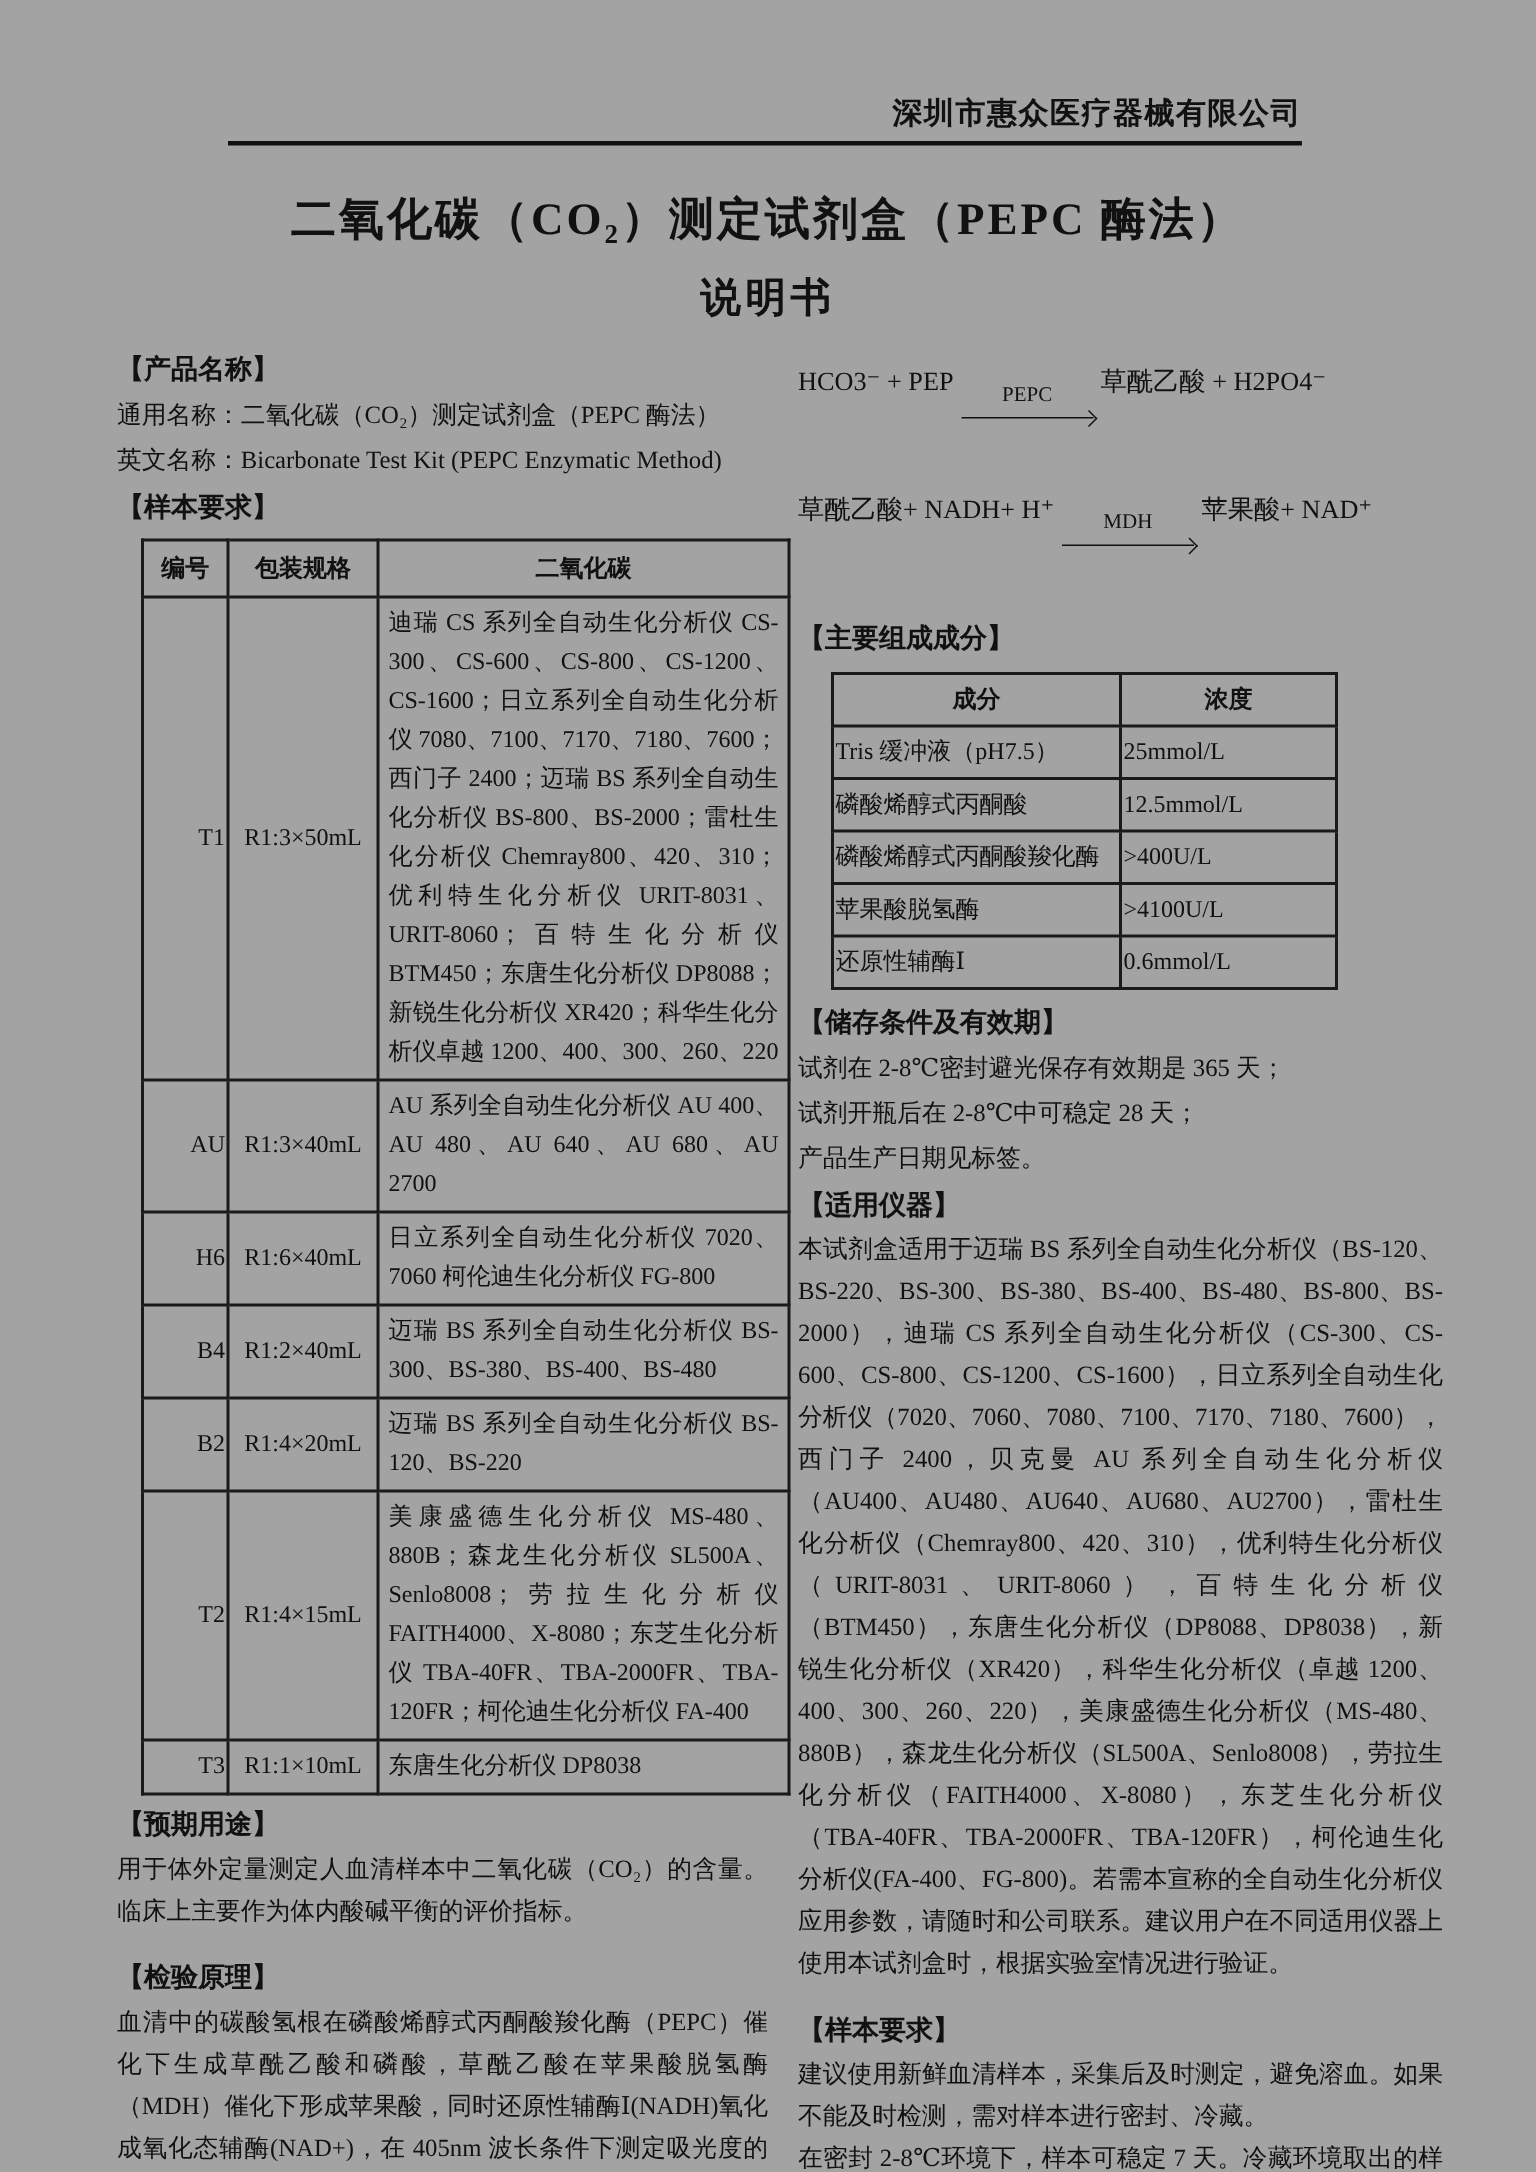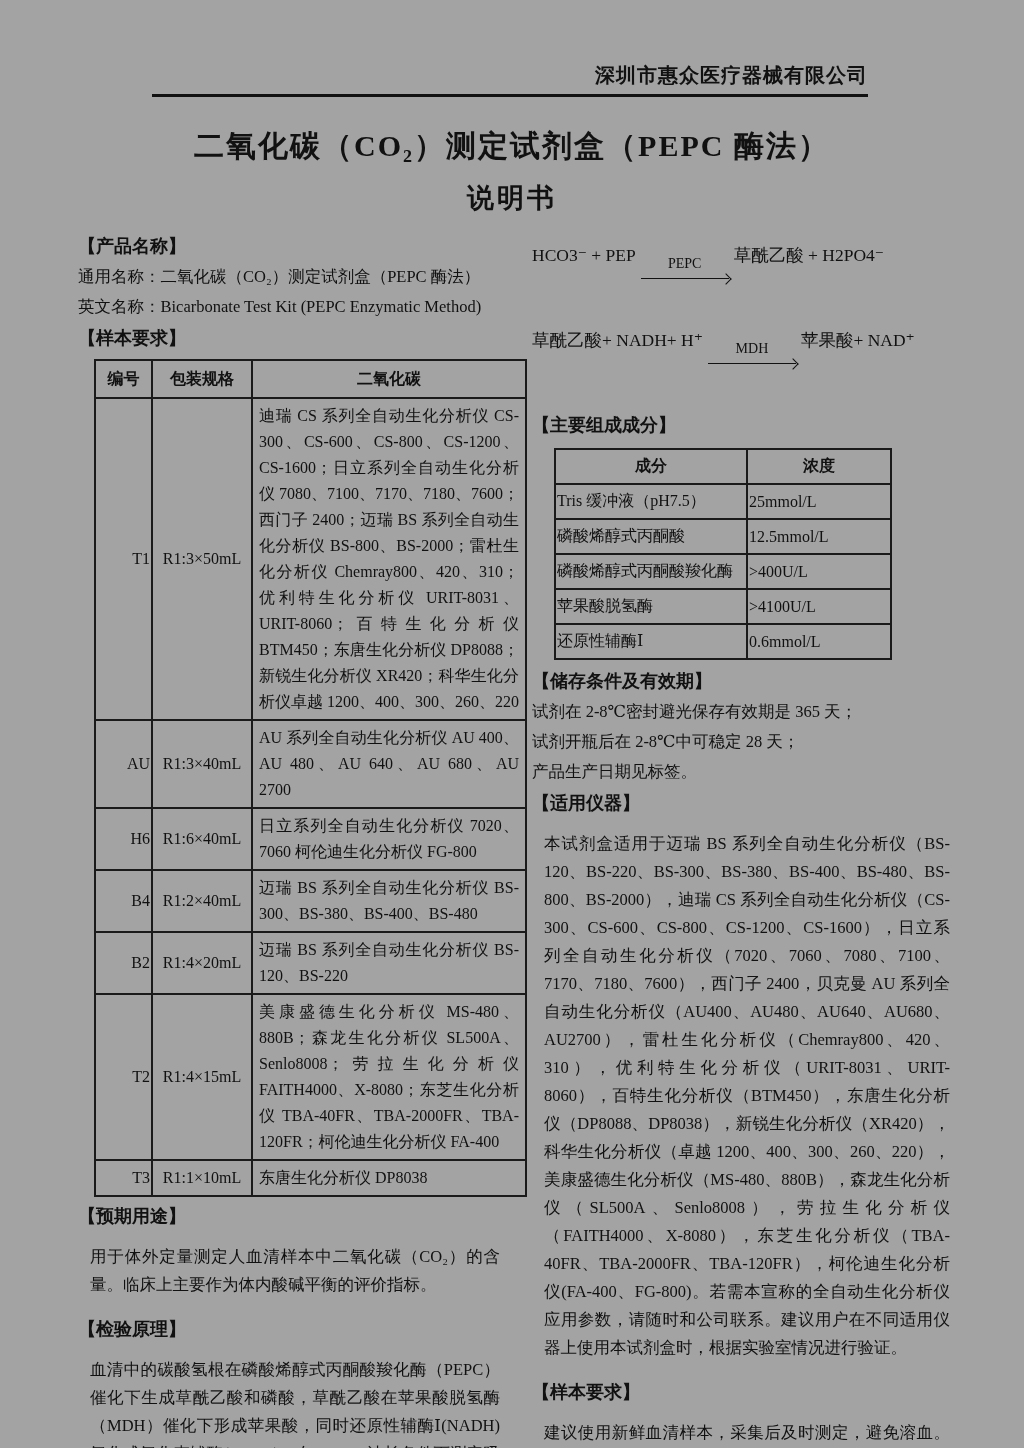--- a/index.html
+++ b/index.html
@@ -27,21 +27,21 @@
   .doc-subtitle {
     position:absolute; top:180px; left:0; right:0;
     text-align:center; font-size:27px; font-weight:bold; letter-spacing:3px;
   }
   
   .col-left  { position:absolute; left:78px;  top:230px; width:434px; }
   .col-right { position:absolute; left:532px; top:240px; width:430px; }
 
   .sec-heading { font-size:18px; font-weight:bold; line-height:30px; margin:1px 0; }
   .doc-line { font-size:16.5px; line-height:30px; margin:0; }
-  .doc-par  { font-size:16.5px; line-height:28px; margin:12px; text-align:justify; }
+  .doc-par  { font-size:16.5px; line-height:28px; margin:0; text-align:justify; }
 
   
   table.pkg { border-collapse:collapse; width:433px; margin:6px 0 4px 16px; }
   table.pkg th, table.pkg td { border:2px solid #1a1a1a; font-size:16px; }
   table.pkg th { font-weight:bold; height:34px; text-align:center; }
   td.pkg-id   { width:53px;  text-align:right; vertical-align:middle; }
   td.pkg-spec { width:96px;  text-align:center; vertical-align:middle; }
   td.pkg-models { padding:4px 6px; line-height:26px; text-align:justify; vertical-align:middle; }
 
   

